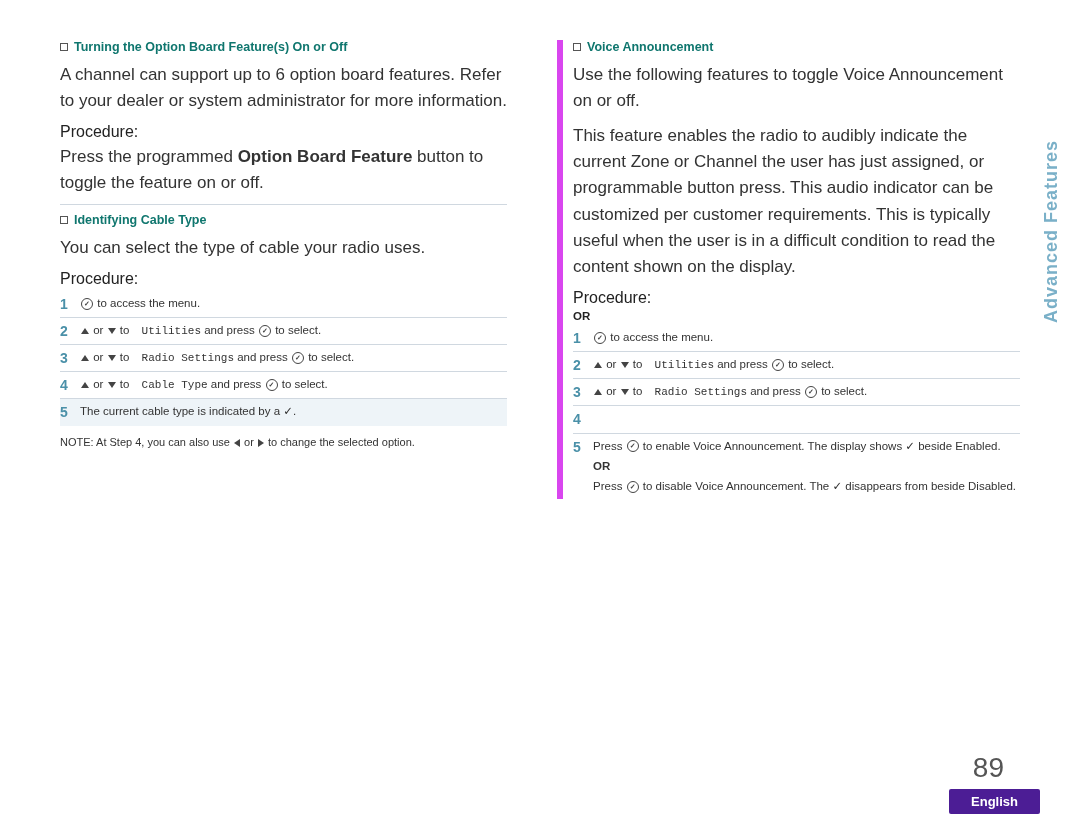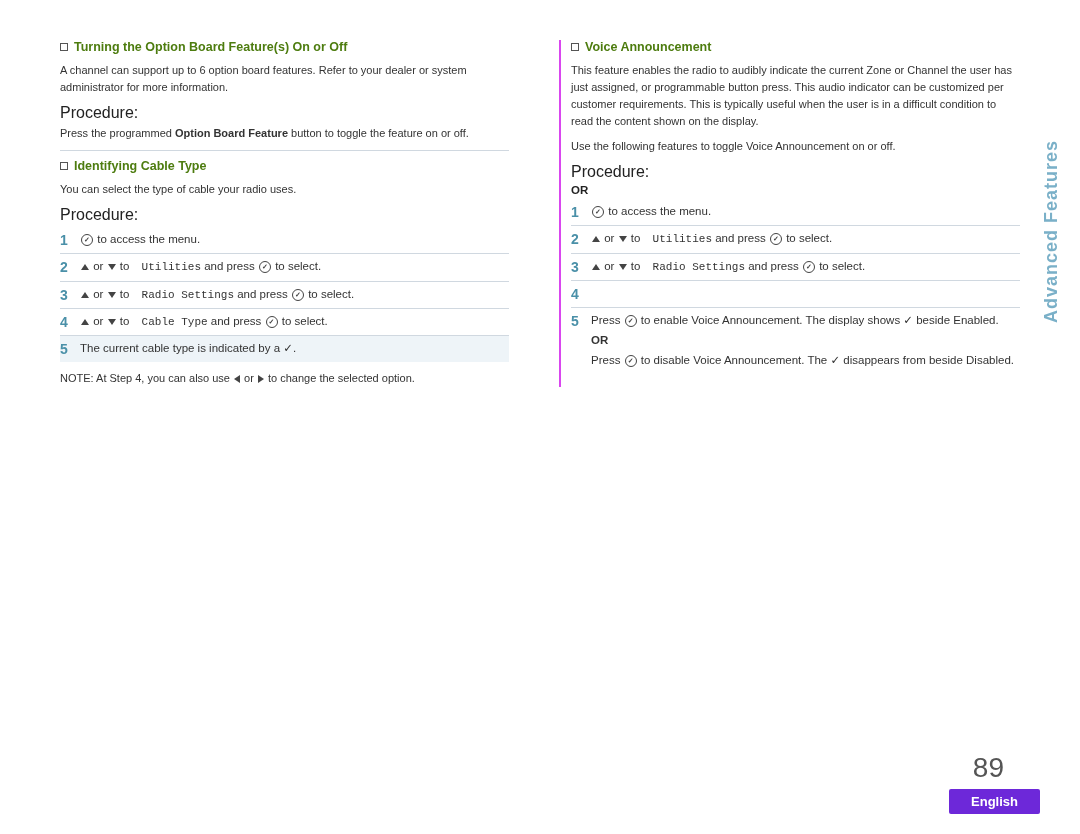--- a/index.html
+++ b/index.html
@@ -44,37 +44,37 @@
     }
 
     .col {
       flex: 1;
     }
 
     
     .section-header {
       font-size: 12.5px;
       font-weight: bold;
-      color: #4d7c0f;
+      color: #0f766e;
       margin-bottom: 8px;
       display: flex;
       align-items: center;
       gap: 6px;
     }
 
     .section-bullet {
       display: inline-block;
       width: 8px;
       height: 8px;
       border: 1.5px solid #555;
       flex-shrink: 0;
     }
 
     .section-body {
-      font-size: 11px;
+      font-size: 17px;
       line-height: 1.55;
       color: #333;
       margin-bottom: 8px;
     }
 
     .procedure-label {
       font-weight: normal;
       font-size: 16px;
       margin-bottom: 3px;
       margin-top: 6px;
@@ -208,21 +208,21 @@
       font-size: 28px;
       font-weight: normal;
       color: #555;
     }
 
     
     .english-badge {
       position: absolute;
       bottom: 20px;
       right: 40px;
-      background: #6d28d9;
+      background: #4c1d95;
       color: #fff;
       font-size: 13px;
       font-weight: bold;
       padding: 5px 22px;
       border-radius: 2px;
     }
 
     .section-divider {
       border: none;
       border-top: 1px solid #d0d8e0;
@@ -232,21 +232,21 @@
     .step-item-highlighted {
       background: #eef4f8;
     }
 
     .col-left {
       padding-right: 10px;
     }
 
     .col-right {
       padding-left: 10px;
-      border-left: 2px solid #d946ef;
+      border-left: 6px solid #d946ef;
     }
 
     .sub-note {
       padding-left: 42px;
       font-size: 11px;
     }
   </style>
 </head>
 <body>
 
@@ -325,22 +325,22 @@
       </div>
     </div>
 
     <div class="col col-right">
 
       <div>
         <div class="section-header">
           <span class="section-bullet"></span>
           <span>Voice Announcement</span>
         </div>
+        <div class="section-body">Use the following features to toggle Voice Announcement on or off.</div>
         <div class="section-body">This feature enables the radio to audibly indicate the current Zone or Channel the user has just assigned, or programmable button press. This audio indicator can be customized per customer requirements. This is typically useful when the user is in a difficult condition to read the content shown on the display.</div>
-        <div class="section-body">Use the following features to toggle Voice Announcement on or off.</div>
         <div class="procedure-label">Procedure:</div>
         <div class="or-line">OR</div>
 
         <ul class="steps-list">
 
           <li class="step-item">
             <span class="step-num">1</span>
             <span class="step-content">
               <span class="icon-circle">✓</span> to access the menu.
             </span>

